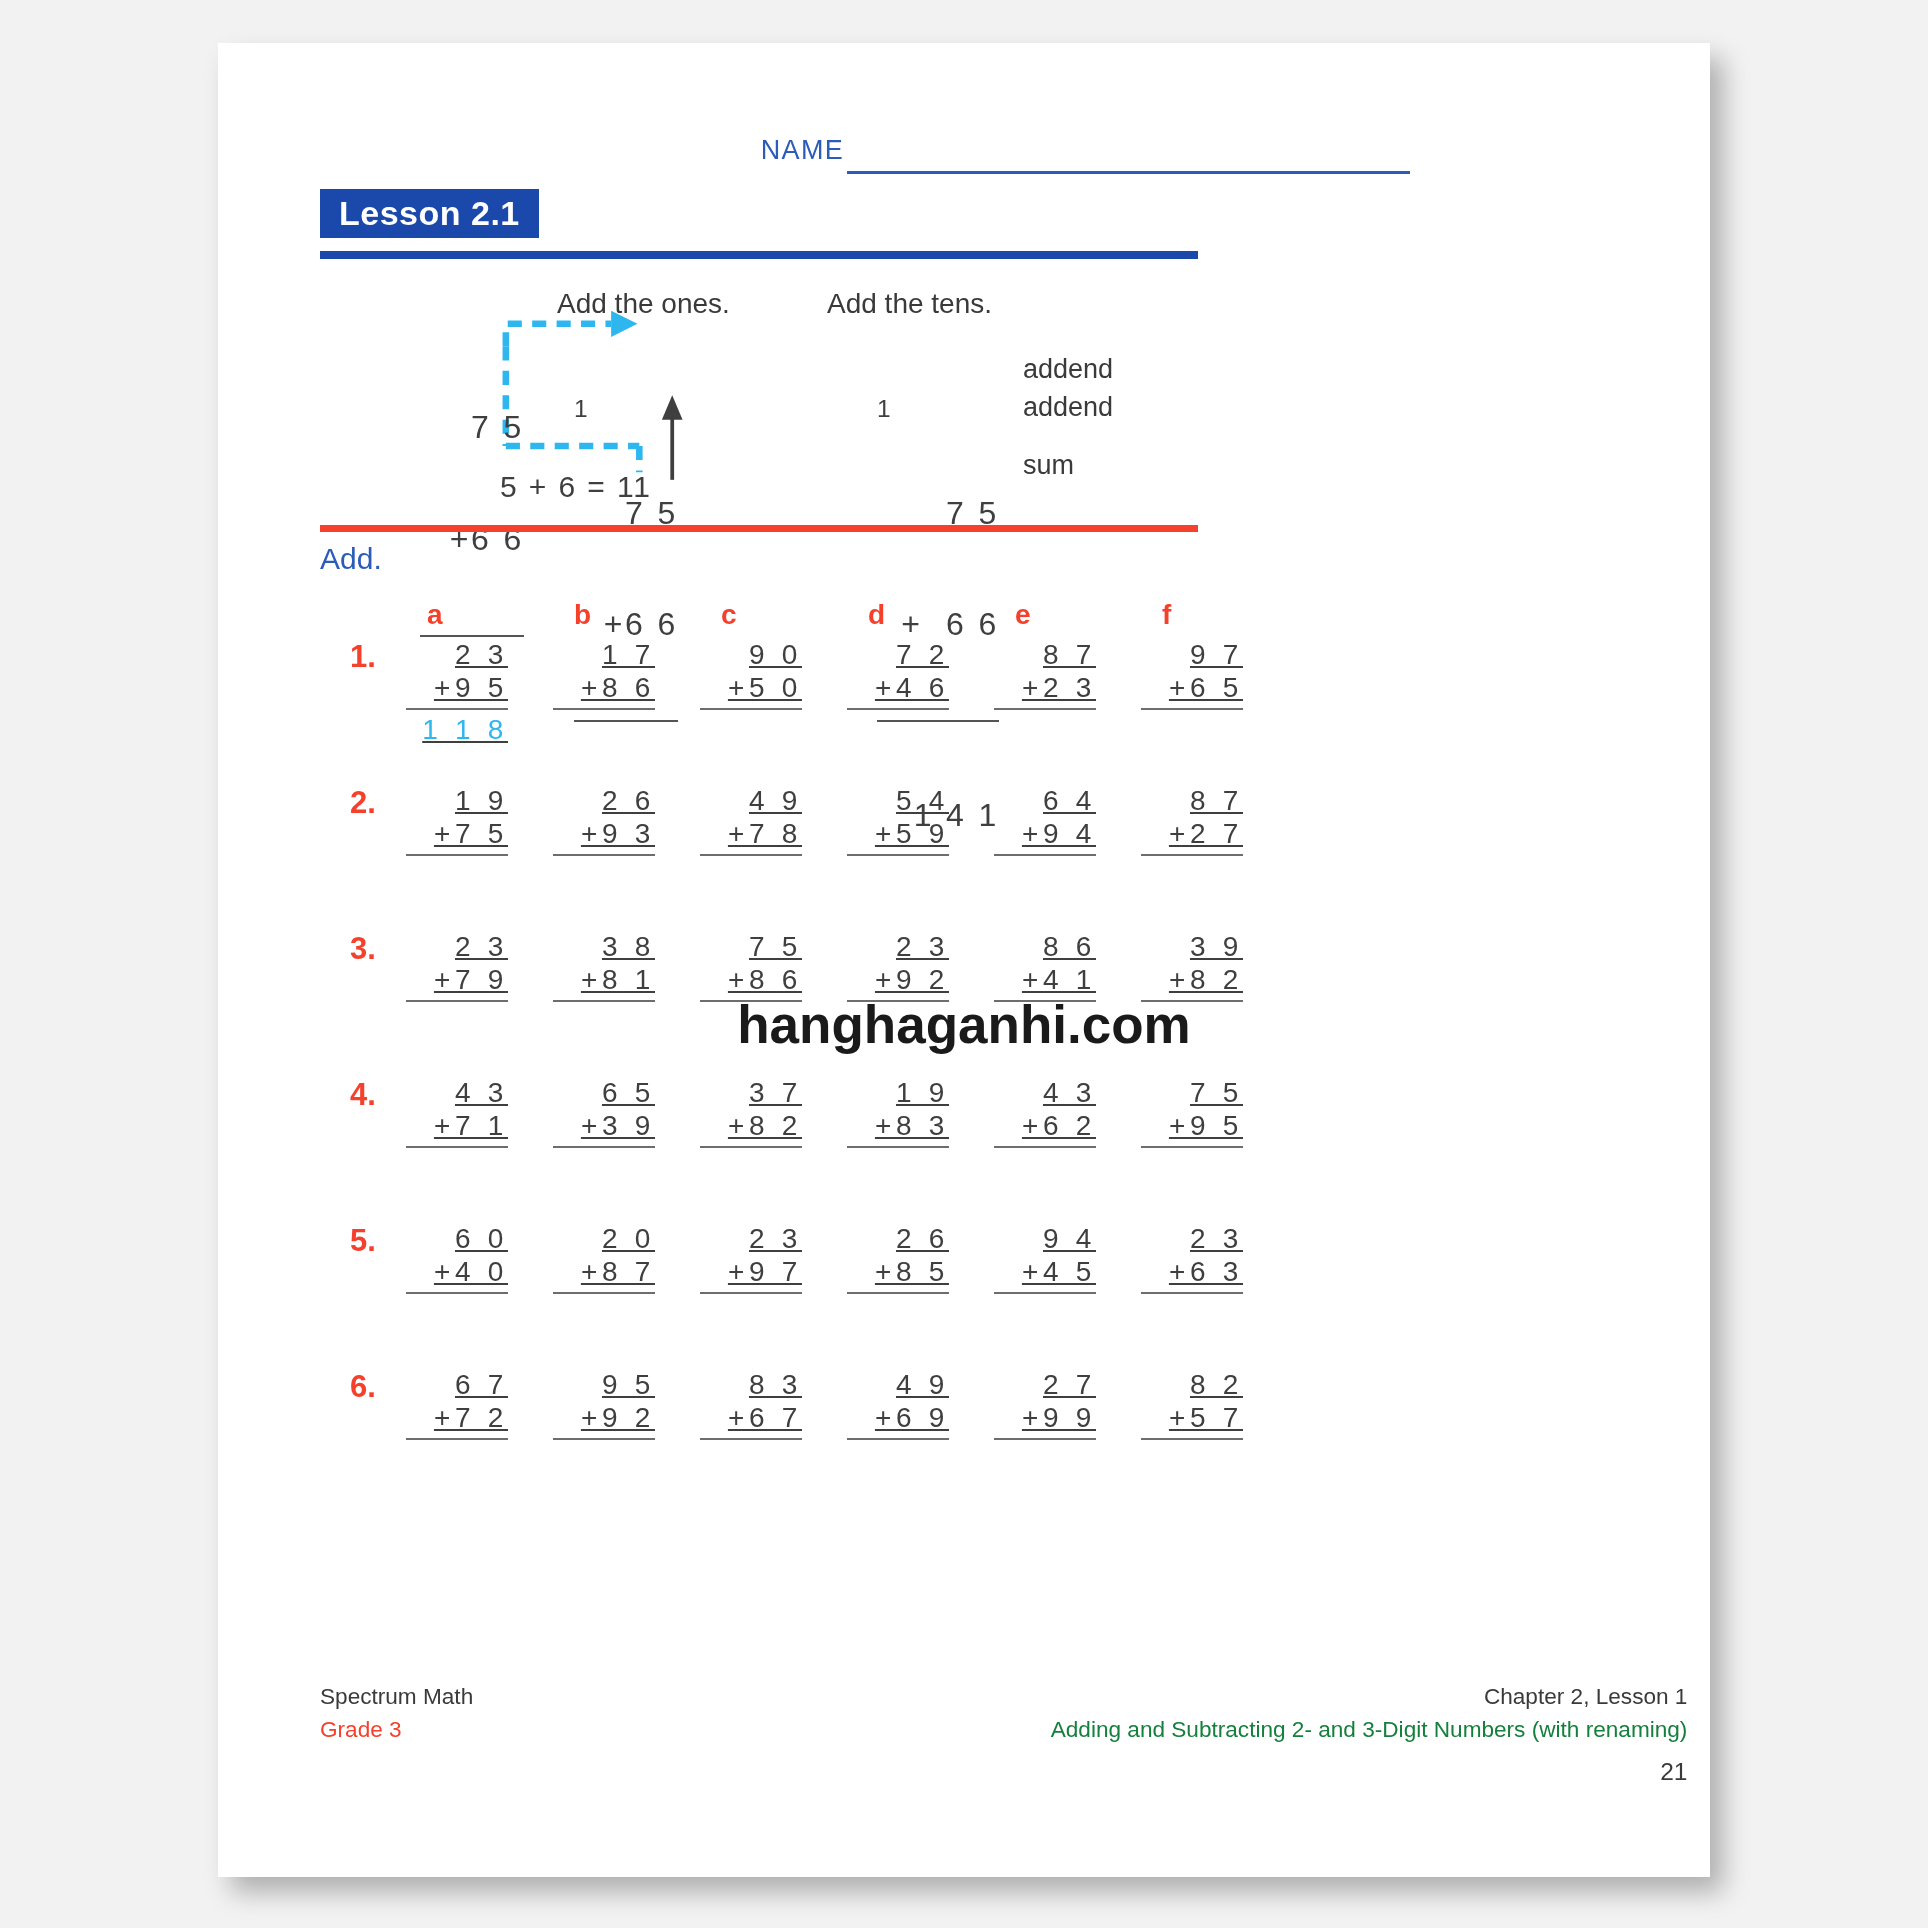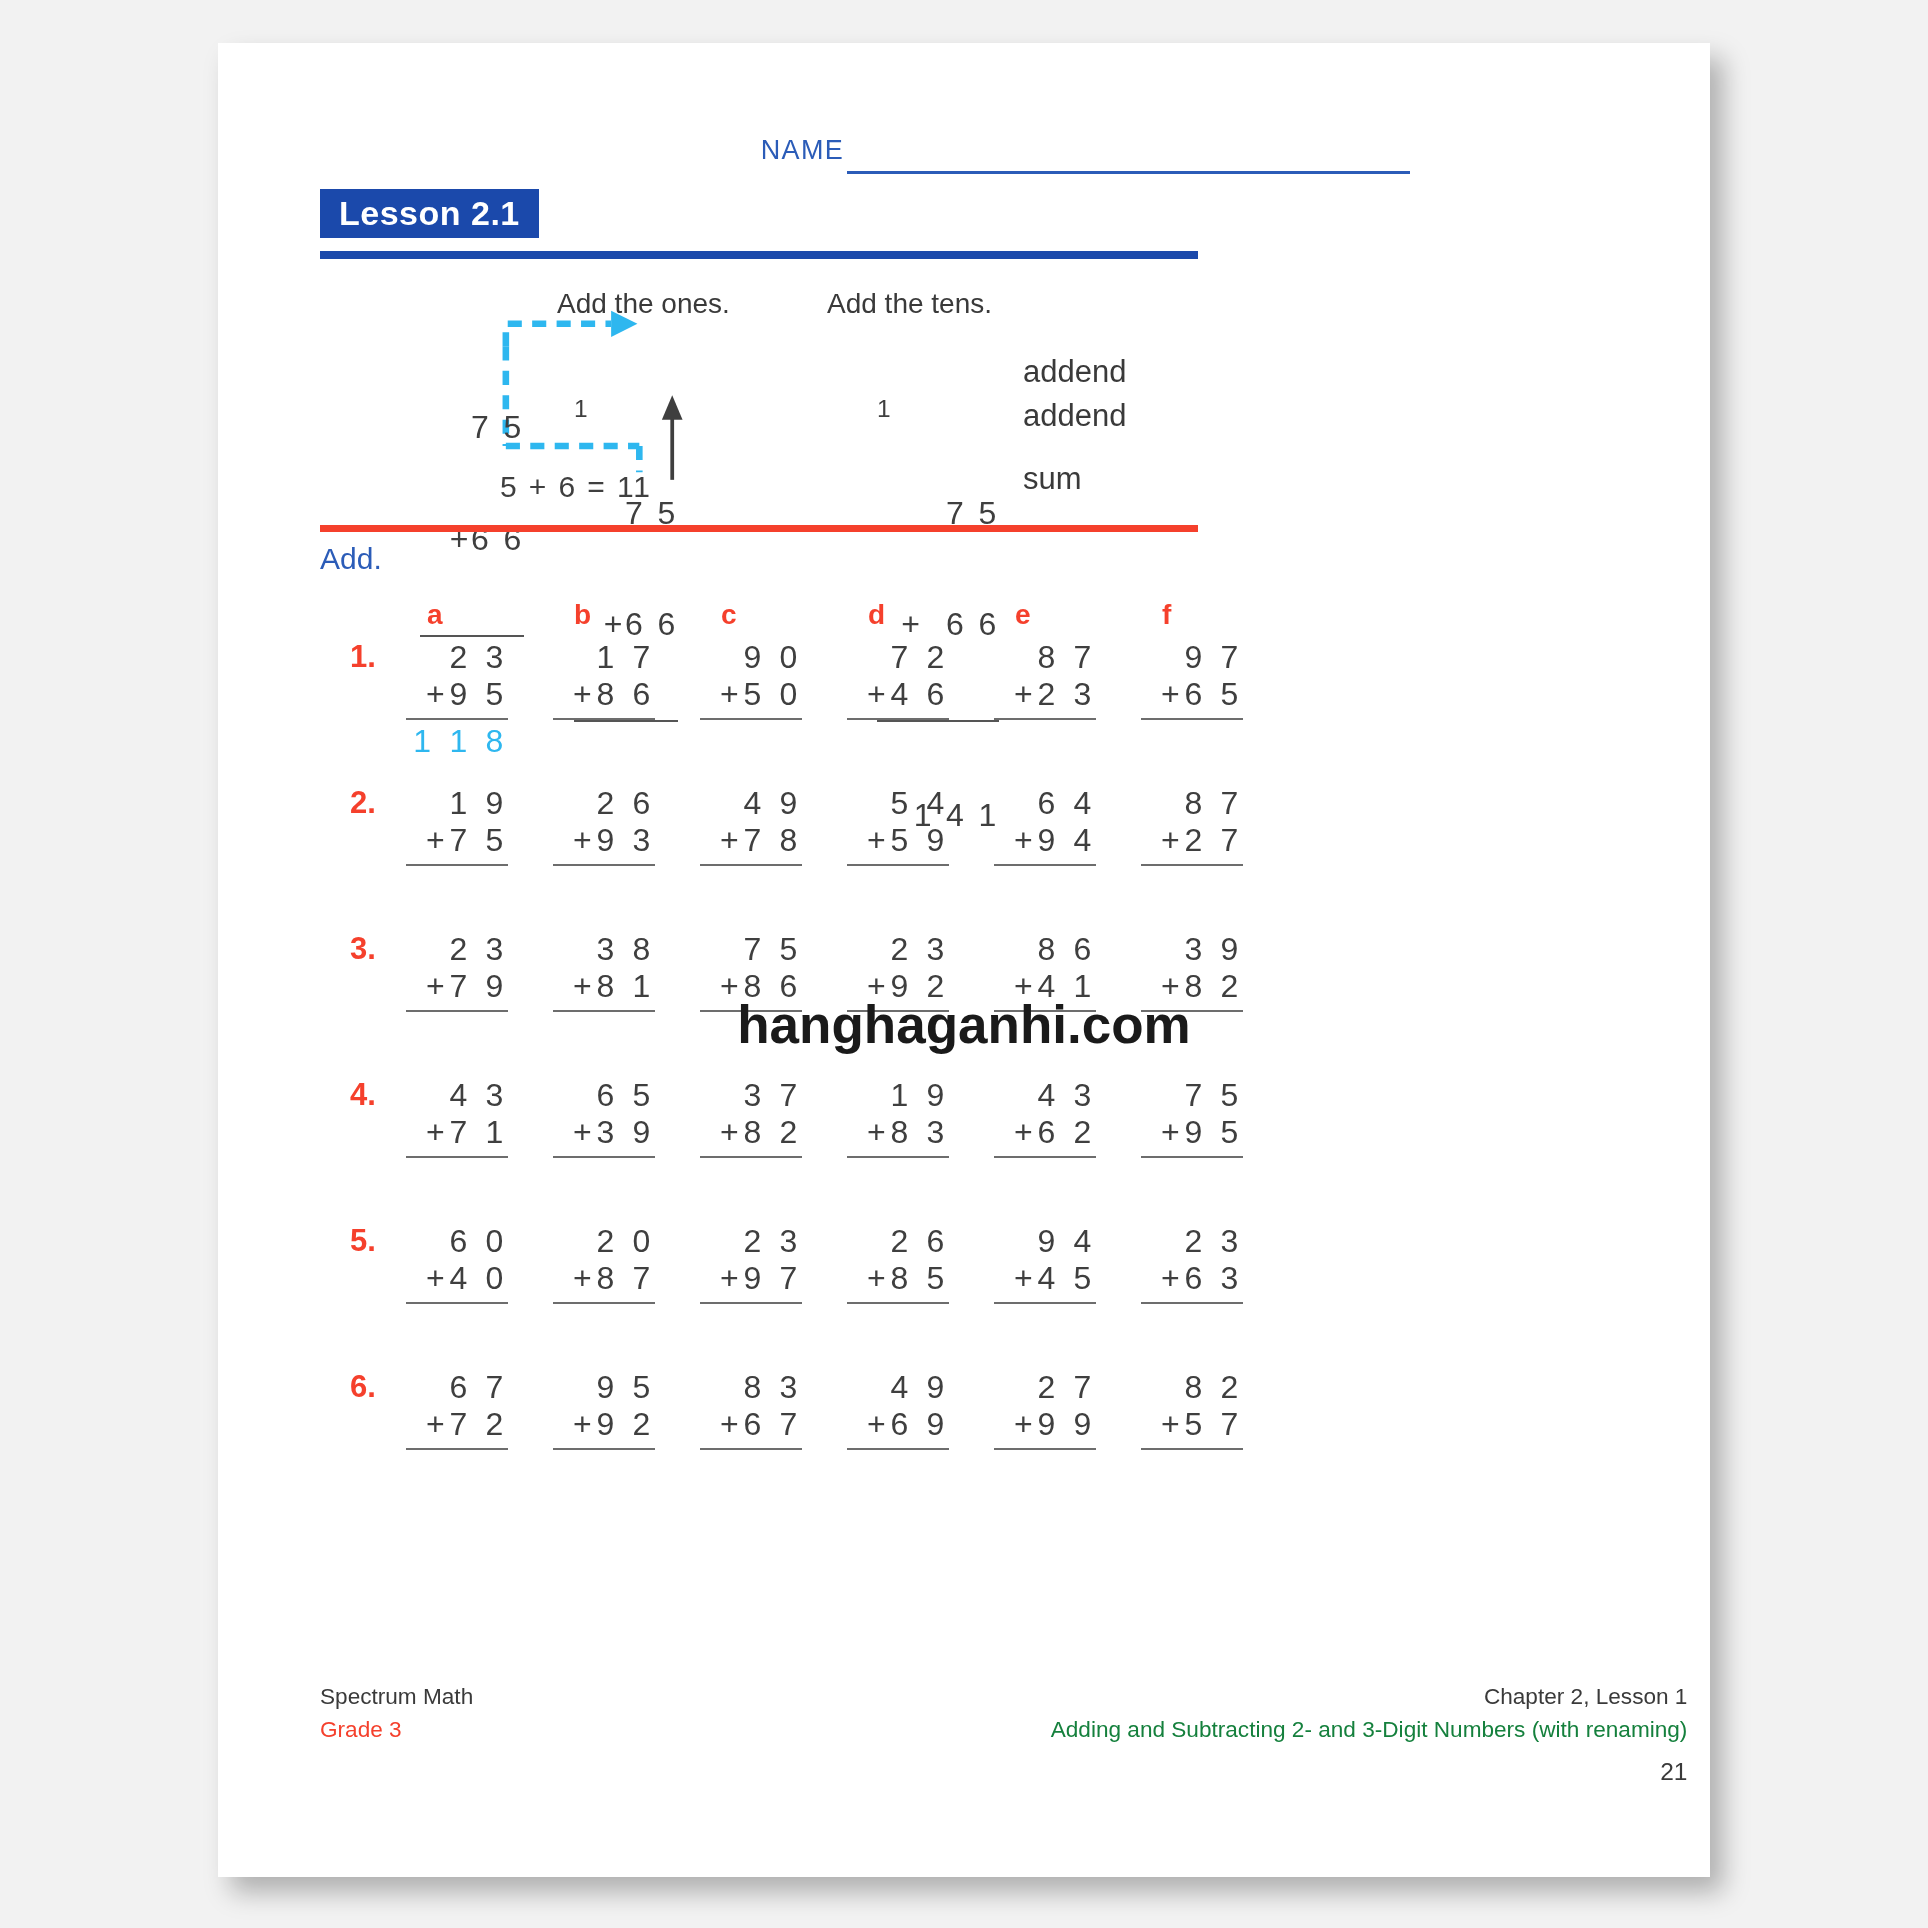--- a/index.html
+++ b/index.html
@@ -97,21 +97,21 @@
   .ex2 .line{display:block;text-align:right;width:104px;}
   .ex2 .rule{width:104px;}
 
   
   .ex3{left:659px;top:47px;}
   .ex3 .line{display:block;text-align:right;width:122px;}
   .ex3 .rule{width:122px;}
 
   .labels{
     position:absolute;left:805px;top:73px;
-    font-size:31px;color:#3a3a3a;line-height:1.42;
+    font-size:27px;color:#3a3a3a;line-height:1.42;
   }
   .labels .sum-lbl{margin-top:19px;display:block;}
 
   .eq-line{
     position:absolute;left:282px;top:193px;
     font-size:30px;color:#3f3f3f;letter-spacing:1.9px;white-space:nowrap;
   }
 
   
   .carry-path{
@@ -140,22 +140,23 @@
   }
   .prow{
     position:relative;height:146px;
   }
   .rownum{
     position:absolute;left:132px;
     color:#f5402c;font-size:31px;font-weight:bold;
   }
   .prob{
     position:absolute;
-    font-size:32px;color:#3f3f3f;letter-spacing:4.7px;
+    font-size:28px;color:#3f3f3f;letter-spacing:4.7px;
     line-height:1.17;
+    text-decoration:underline;
   }
   .prob .line{display:block;text-align:right;width:102px;white-space:pre;}
   .prob .rule{display:block;border-top:2.8px solid #6d6d6d;width:102px;margin-top:3.8px;}
   .prob .answer{
     display:block;text-align:right;width:102px;
     color:#2eb7ef;margin-top:3.8px;white-space:pre;
   }
 
   
   .watermark{

